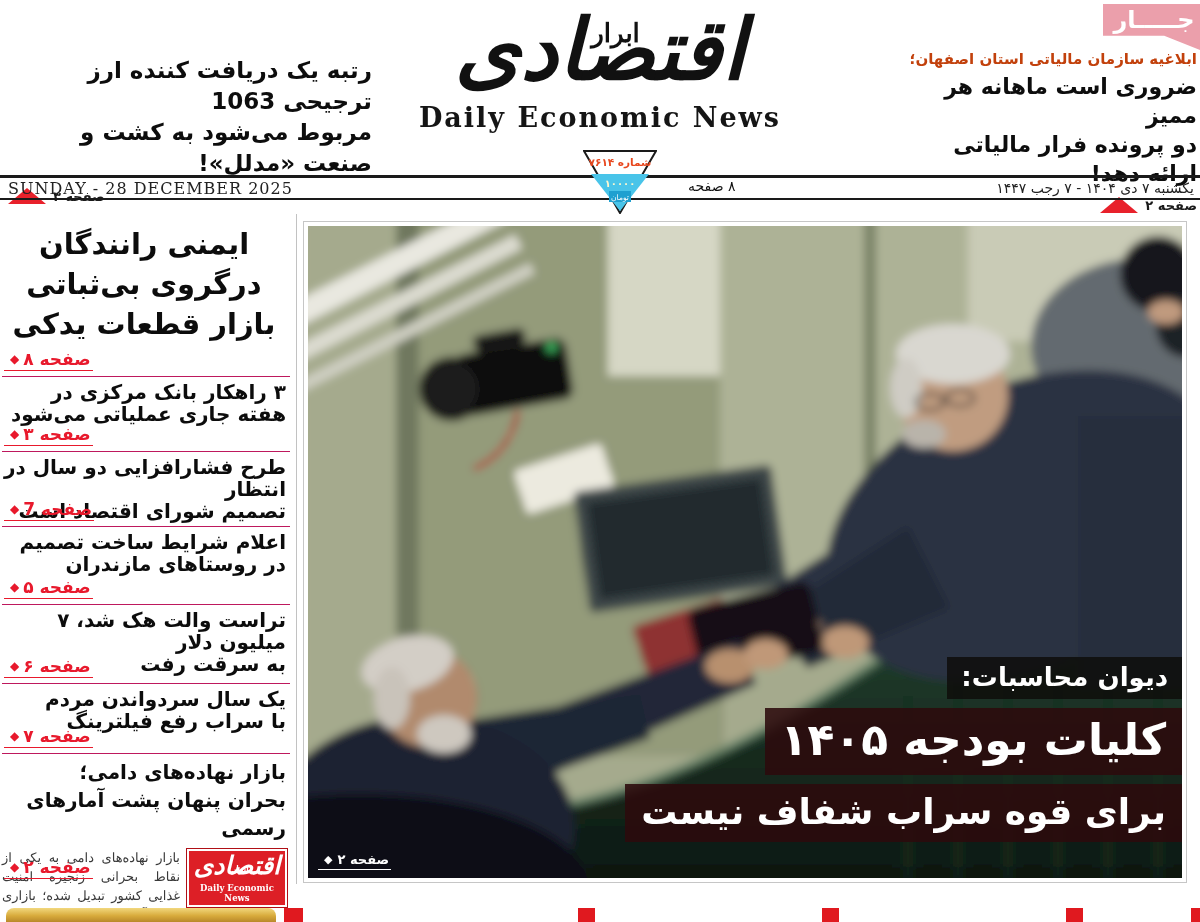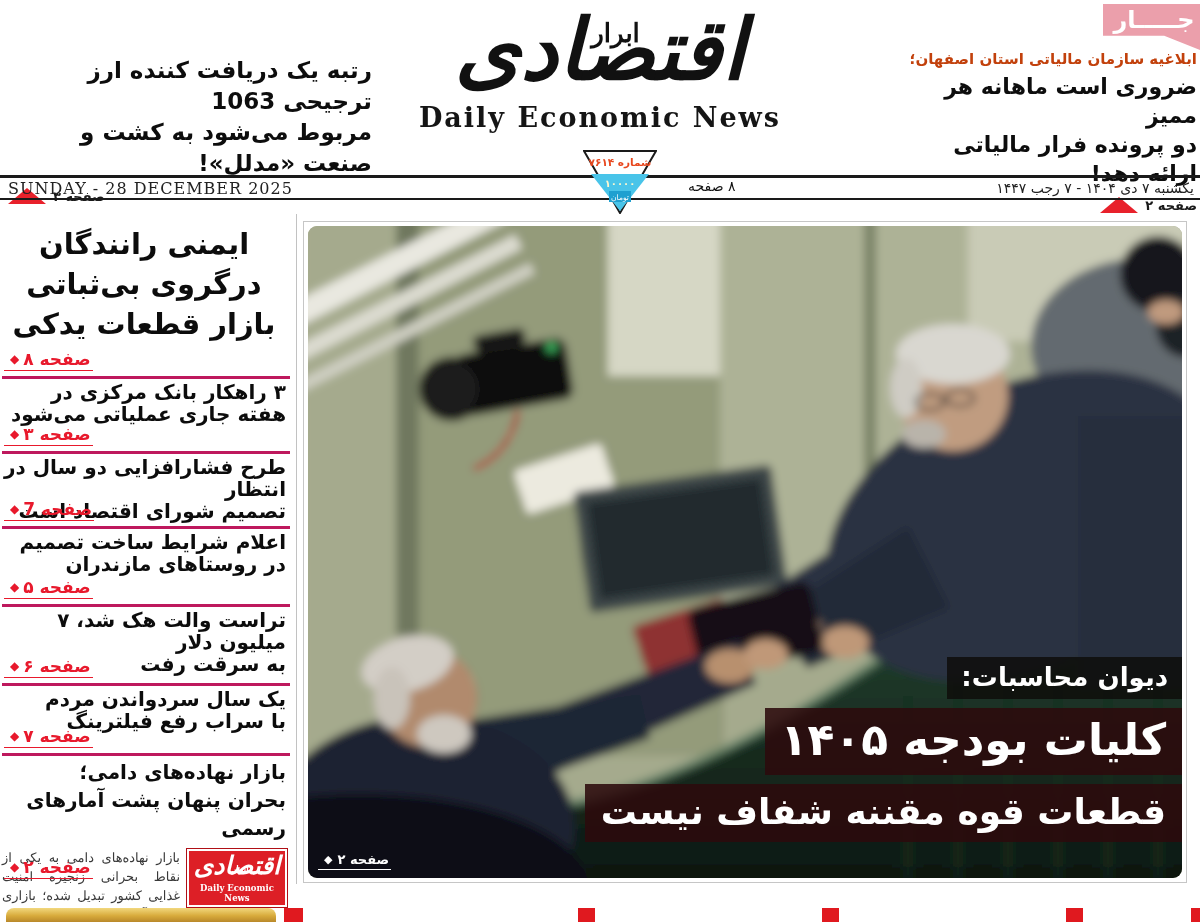--- a/index.html
+++ b/index.html
@@ -63,21 +63,21 @@
   
   .rule{position:absolute;left:0;width:1200px;background:#1a1a1a;}
   .date-en{
     position:absolute;left:8px;top:179px;font-family:"DejaVu Serif","Liberation Serif",serif;
     font-size:16px;letter-spacing:1px;color:#222;font-variant:small-caps;
   }
   .date-fa{position:absolute;right:6px;top:180px;font-size:14px;color:#222;direction:rtl;}
 
   
   .vline{position:absolute;left:296px;top:214px;width:1px;height:670px;background:#c2c2c2;}
-  .side-item{position:absolute;left:2px;width:288px;border-bottom:3px solid #be185d;}
+  .side-item{position:absolute;left:2px;width:288px;border-bottom:1px solid #be185d;}
   .side-item .headline{
     direction:rtl;text-align:right;font-weight:bold;color:#0c0c0c;padding:4px 4px 0 0;
   }
   .hl-lg{font-size:29px;line-height:40px;}
   .hl-md{font-size:20px;line-height:22px;}
   .dia-link{
     position:absolute;left:2px;bottom:5px;display:flex;align-items:center;gap:4px;
     border-bottom:1.5px solid #e8192c;padding:0 2px 1px 6px;
   }
   .dia-link .dia{color:#e8192c;font-size:12px;line-height:12px;}
@@ -95,21 +95,21 @@
   .story-excerpt{
     direction:rtl;text-align:justify;font-size:13px;line-height:19px;color:#3a3a3a;
     font-family:"DejaVu Serif","Liberation Serif",serif;
   }
 
   
   .photo-frame{
     position:absolute;left:303px;top:221px;width:884px;height:662px;
     border:1px solid #c6c6c6;background:#fff;padding:4px;box-sizing:border-box;
   }
-  .photo{position:relative;width:874px;height:652px;overflow:hidden;background:#a5aa8d;border-radius:9px;}
+  .photo{position:relative;width:874px;height:652px;overflow:hidden;background:#a5aa8d;}
   .photo svg{position:absolute;left:0;top:0;}
   .cap-wrap{position:absolute;right:0;bottom:36px;display:flex;flex-direction:column;align-items:flex-end;gap:9px;z-index:3;}
   .cap{direction:rtl;color:#fff;font-weight:bold;width:fit-content;}
   .cap-kicker{font-size:26px;background:rgba(14,13,10,0.85);padding:5px 14px 7px;}
   .cap-l1{font-size:44px;background:rgba(44,10,12,0.88);padding:6px 16px 10px;}
   .cap-l2{font-size:36px;background:rgba(44,10,12,0.88);padding:7px 16px 10px;}
   .photo-link{
     position:absolute;left:10px;bottom:8px;z-index:3;display:flex;align-items:center;gap:5px;
     border-bottom:1.5px solid #fff;padding:0 2px 2px 6px;
   }
@@ -351,21 +351,21 @@
           <ellipse cx="136" cy="508" rx="27" ry="19" fill="#cec8bf"></ellipse>
           <ellipse cx="422" cy="440" rx="25" ry="17" fill="#b8906e"></ellipse>
           <ellipse cx="458" cy="428" rx="22" ry="15" fill="#c09878"></ellipse>
           <ellipse cx="50" cy="660" rx="230" ry="92" fill="#0c0e14" opacity="0.85"></ellipse>
         </g>
       </svg>
 
       <div class="cap-wrap">
         <div class="cap cap-kicker">دیوان محاسبات:</div>
         <div class="cap cap-l1">کلیات بودجه ۱۴۰۵</div>
-        <div class="cap cap-l2">قطعات قوه مقننه شفاف نیست</div>
+        <div class="cap cap-l2">برای قوه سراب شفاف نیست</div>
       </div>
       <div class="photo-link">
         <span class="dia">◆</span>
         <span class="lbl">صفحه ۲</span>
       </div>
     </div>
   </div>
 
   <div class="gold-band"></div>
   <div class="red-sliver" style="left:284px;width:19px;"></div>

